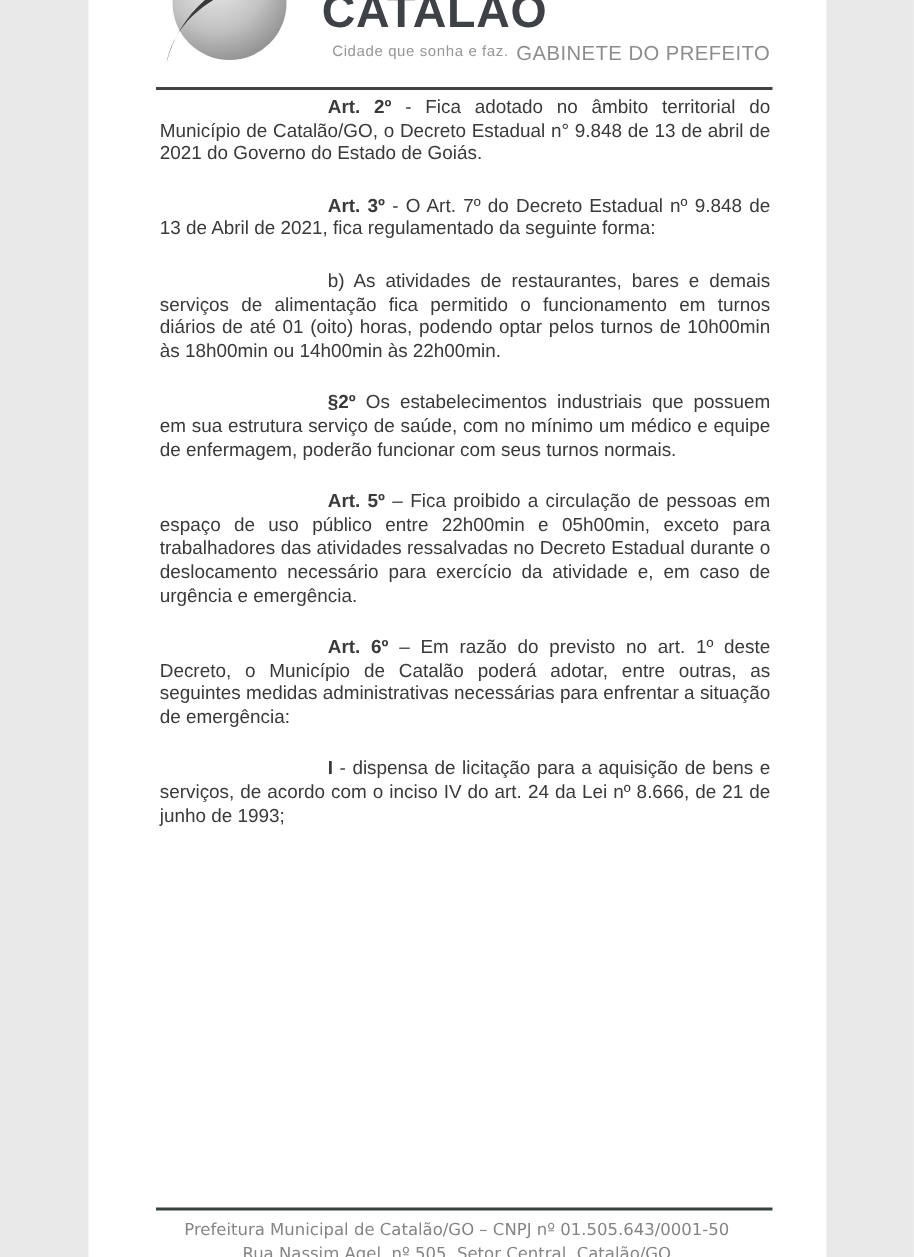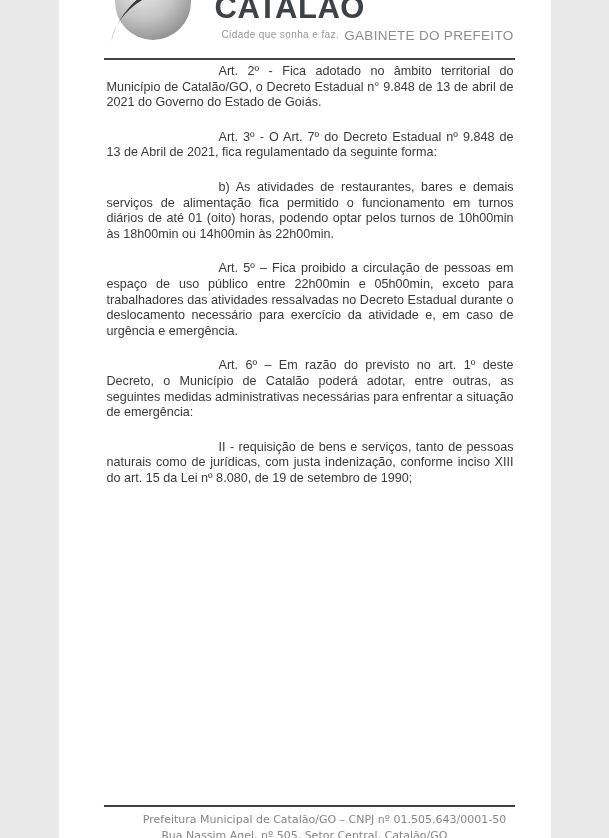--- a/index.html
+++ b/index.html
@@ -29,28 +29,28 @@
   .rule{position:absolute;left:45px;right:36px;height:2px;}
   .rule.top{top:58px;background:#424242;}
   .rule.bottom{top:805px;background:#38423e;}
   
   .doc-body{
     position:absolute;left:48px;right:37px;top:64px;
     text-align:justify;
     font-size:12.6px;line-height:15.6px;color:#3a3a3a;
   }
   .doc-body p{margin:0 0 19px;text-indent:112px;}
-  .doc-body b{font-weight:normal;}
+  .doc-body b{font-weight:bold;}
   
   .footer-line{
     position:absolute;left:0;width:100%;text-align:center;
     font-family:"DejaVu Sans", sans-serif;
     font-size:11px;color:#858585;white-space:nowrap;
   }
-  .footer-line.f1{top:813px;margin-left:20px;}
+  .footer-line.f1{top:813px;}
   .footer-line.f2{top:829px;}
 </style>
 </head>
 <body>
 
 <div class="page">
 
   <svg class="logo-svg" viewBox="0 0 122 62" aria-hidden="true">
     <defs>
       <radialGradient id="sph" cx="38%" cy="30%" r="78%">
@@ -68,22 +68,23 @@
   </svg>
   <div class="brand">CATALÃO</div>
   <div class="tagline">Cidade que sonha e faz.</div>
   <div class="office">GABINETE DO PREFEITO</div>
   <div class="rule top"></div>
 
   <main class="doc-body" id="doc-body">
       <p><b>Art. 2º</b> - Fica adotado no âmbito territorial do Município de Catalão/GO, o Decreto Estadual n° 9.848 de 13 de abril de 2021 do Governo do Estado de Goiás.</p>
       <p><b>Art. 3º</b> - O Art. 7º do Decreto Estadual nº 9.848 de 13 de Abril de 2021, fica regulamentado da seguinte forma:</p>
       <p>b) As atividades de restaurantes, bares e demais serviços de alimentação fica permitido o funcionamento em turnos diários de até 01 (oito) horas, podendo optar pelos turnos de 10h00min às 18h00min ou 14h00min às 22h00min.</p>
+      <p><b>§2º</b> Os estabelecimentos industriais que possuem em sua estrutura serviço de saúde, com no mínimo um médico e equipe de enfermagem, poderão funcionar com seus turnos normais.</p>
       <p><b>Art. 5º</b> – Fica proibido a circulação de pessoas em espaço de uso público entre 22h00min e 05h00min, exceto para trabalhadores das atividades ressalvadas no Decreto Estadual durante o deslocamento necessário para exercício da atividade e, em caso de urgência e emergência.</p>
       <p><b>Art. 6º</b> – Em razão do previsto no art. 1º deste Decreto, o Município de Catalão poderá adotar, entre outras, as seguintes medidas administrativas necessárias para enfrentar a situação de emergência:</p>
-      <p><b>II</b> - requisição de bens e serviços, tanto de pessoas naturais como de jurídicas, com justa indenização, conforme inciso XIII do art. 15 da Lei nº 8.080, de 19 de setembro de 1990;</p>
+      <p><b>I</b> - dispensa de licitação para a aquisição de bens e serviços, de acordo com o inciso IV do art. 24 da Lei nº 8.666, de 21 de junho de 1993;</p>
     </main>
 
   <div class="rule bottom"></div>
   <div class="footer-line f1">Prefeitura Municipal de Catalão/GO – CNPJ nº 01.505.643/0001-50</div>
   <div class="footer-line f2">Rua Nassim Agel, nº 505, Setor Central, Catalão/GO</div>
 
 </div>
 
 </body></html>

